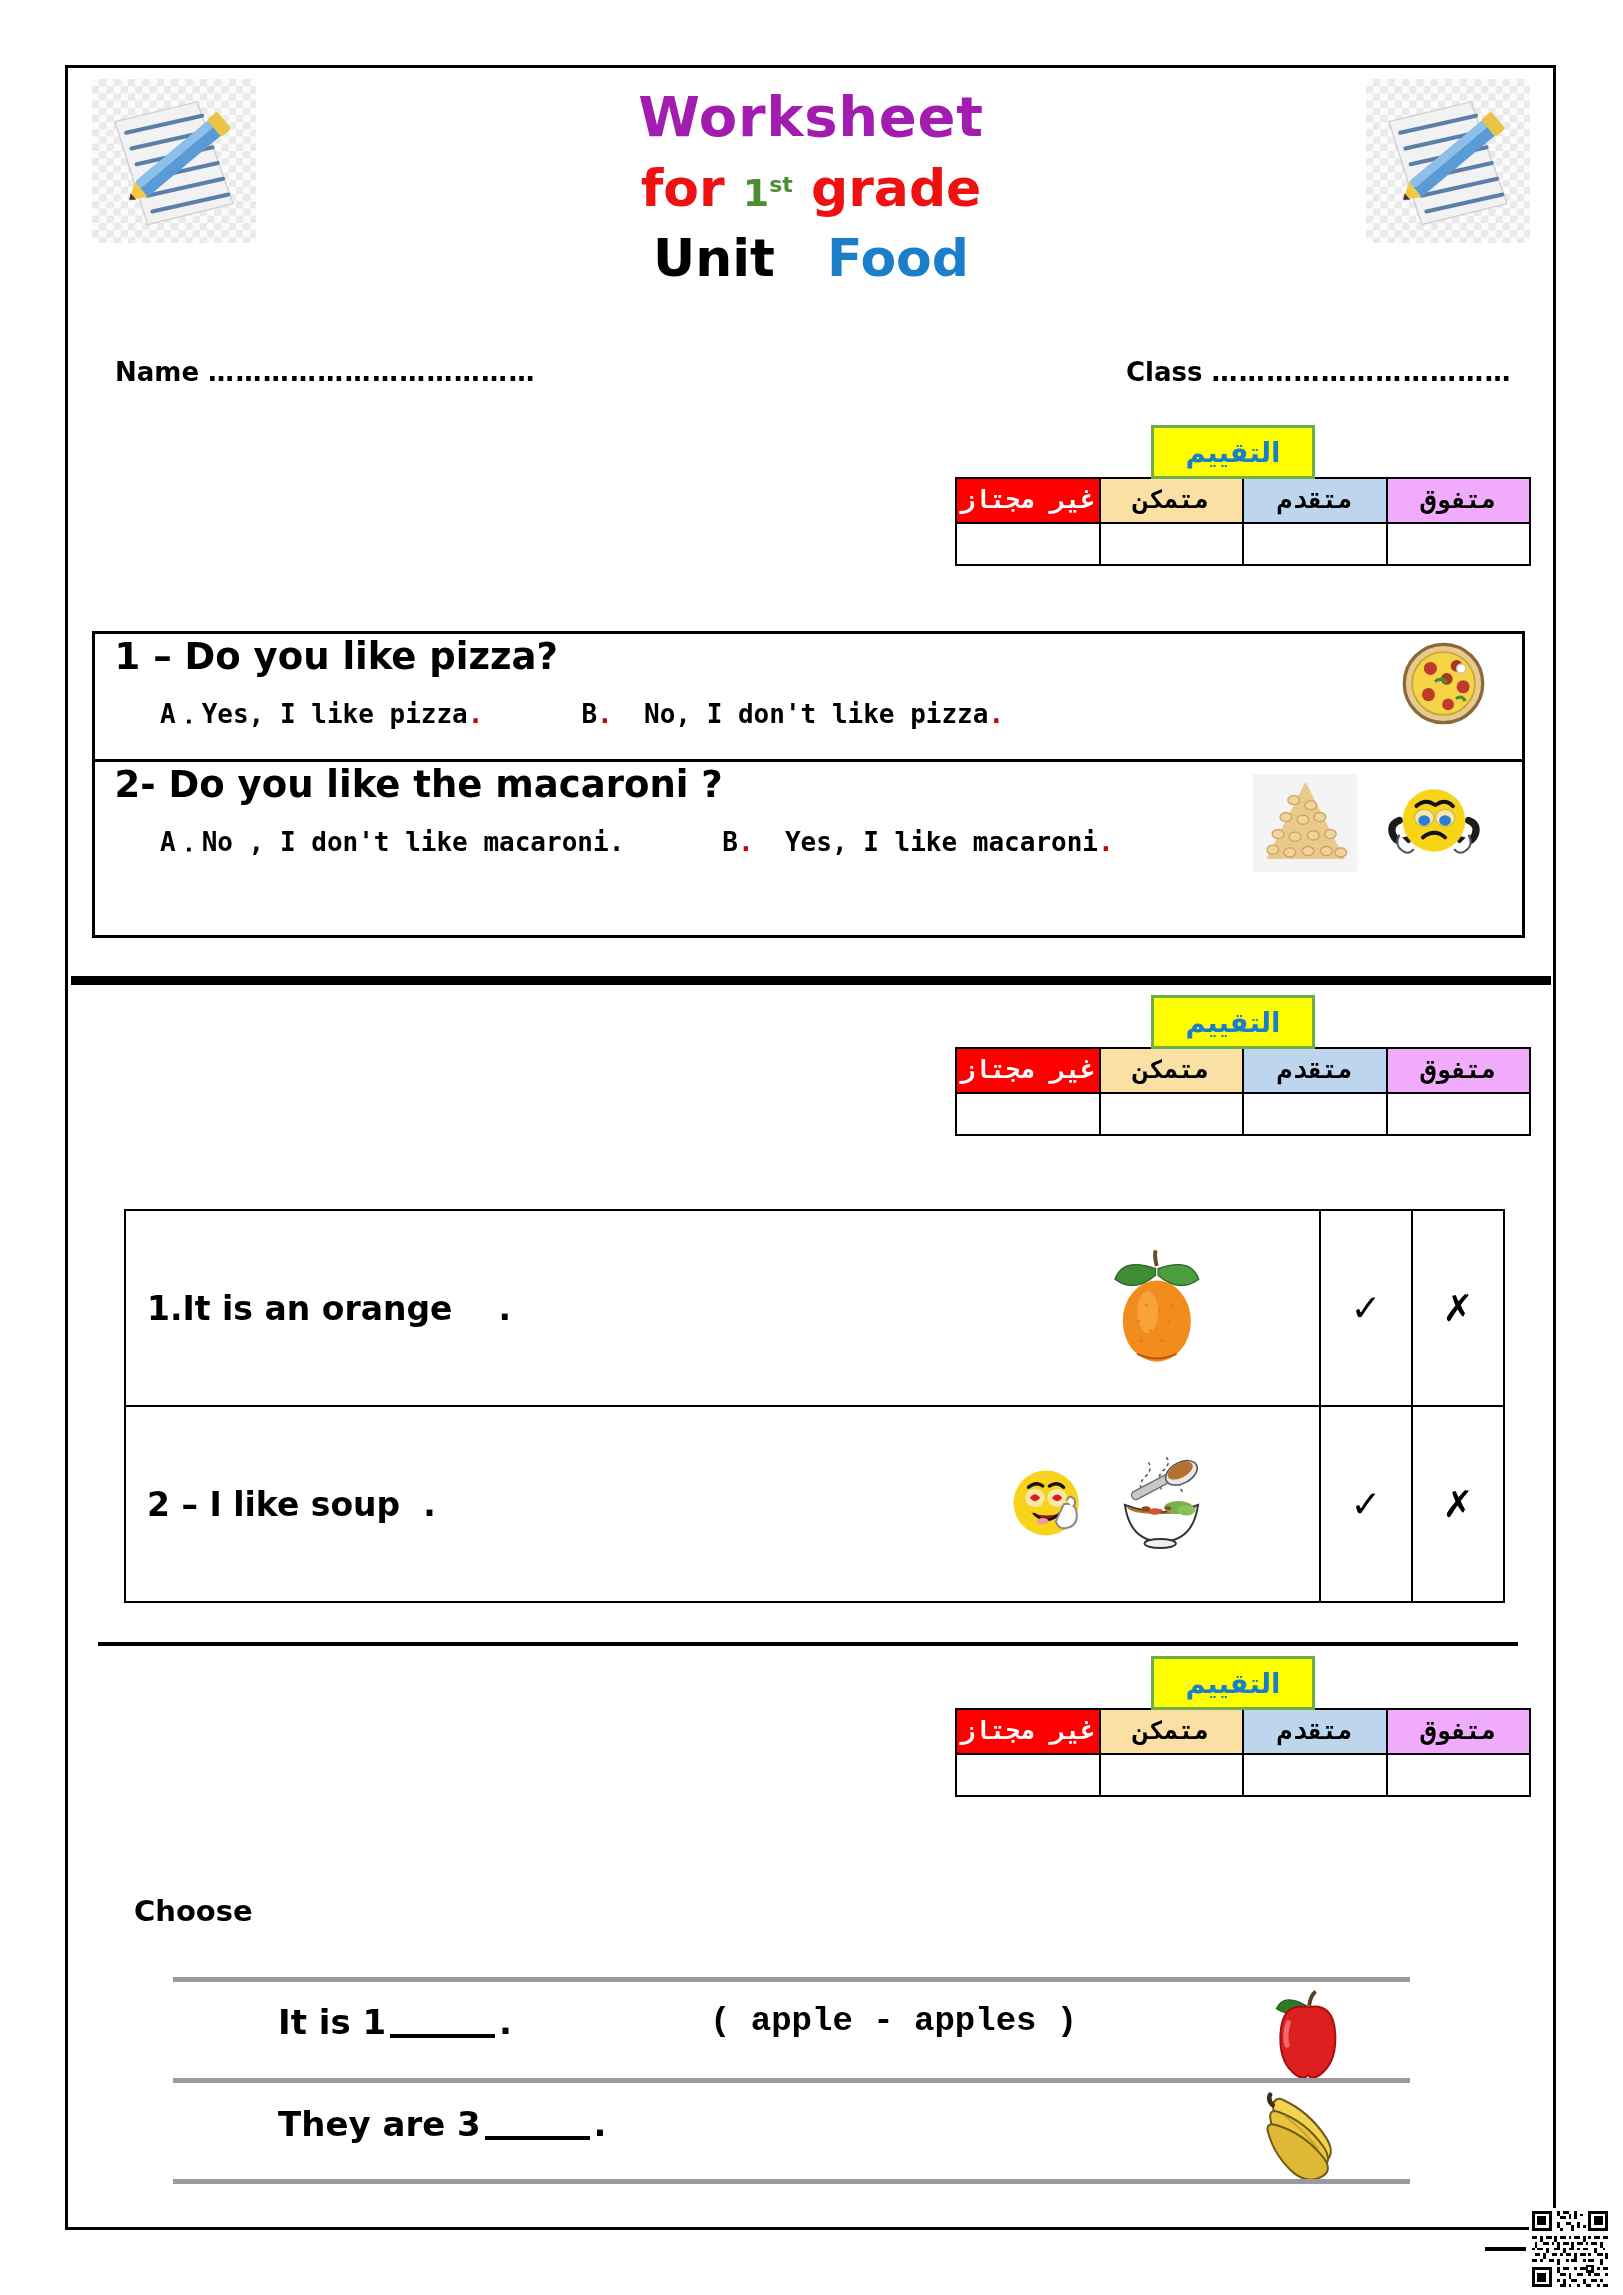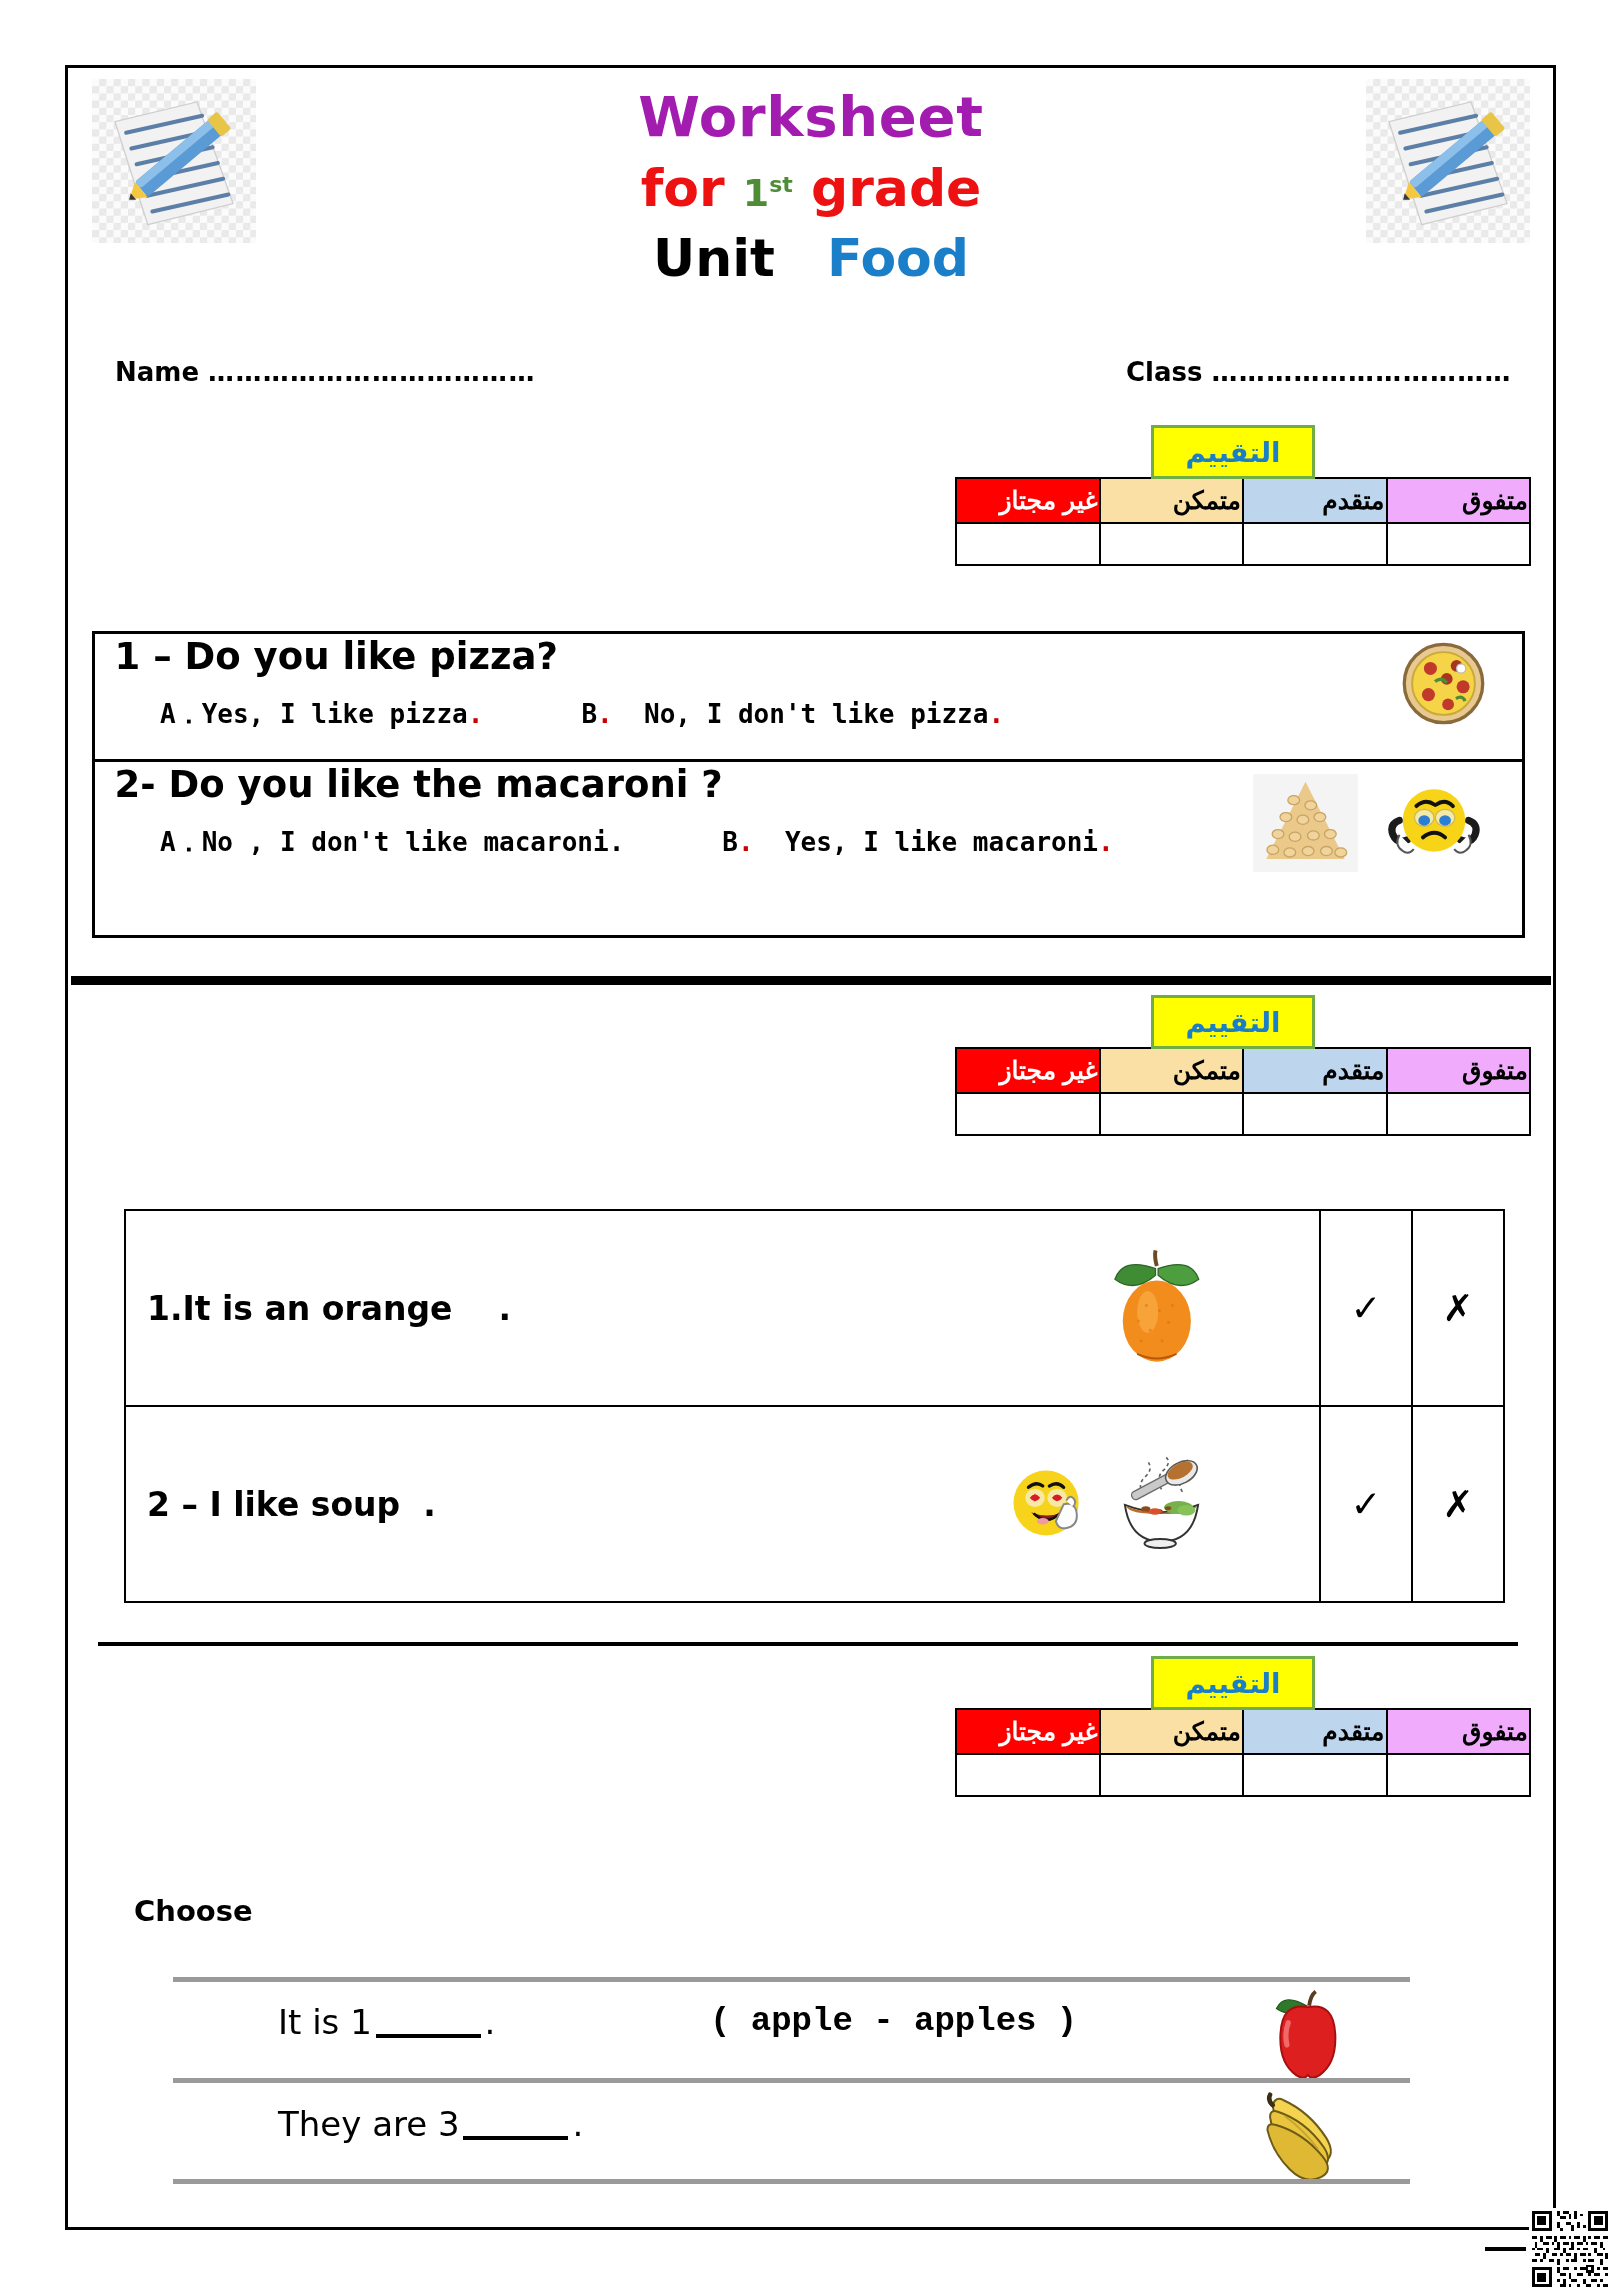--- a/index.html
+++ b/index.html
@@ -131,22 +131,23 @@
     position: absolute;
     left: 0;
     top: 52px;
     width: 576px;
     border-collapse: collapse;
   }
   .eval table { border-collapse: collapse; width: 576px; }
   .eval td {
     border: 2.6px solid #000;
     height: 41px;
+    text-align: center;
     vertical-align: middle;
-    font-family: Liberation Sans, sans-serif;
+    font-family: Liberation Mono, monospace;
     font-size: 25px;
     font-weight: bold;
     width: 25%;
     direction: rtl;
   }
   .eval td.c-red   { background: #ff0000; color: #ffffff; }
   .eval td.c-tan   { background: #fae0a5; color: #000000; }
   .eval td.c-blue  { background: #bdd6ee; color: #000000; }
   .eval td.c-green { background: #f0abfc; color: #000000; }
   .eval td.blank   { background: #ffffff; height: 38px; }
@@ -262,21 +263,21 @@
     left: 173px;
     width: 1309px;
     height: 92px;
   }
   .choose-row .sent {
     position: absolute;
     left: 105px;
     top: 0;
     font-family: "DejaVu Sans", sans-serif;
     font-size: 34px;
-    font-weight: normal;
+    font-weight: bold;
     white-space: nowrap;
   }
   .choose-row .sent .blank-line {
     display: inline-block;
     width: 105px;
     border-bottom: 4.6px solid #000;
     margin: 0 3.9px;
     vertical-align: -3.9px;
   }
   .choose-row .opts {

